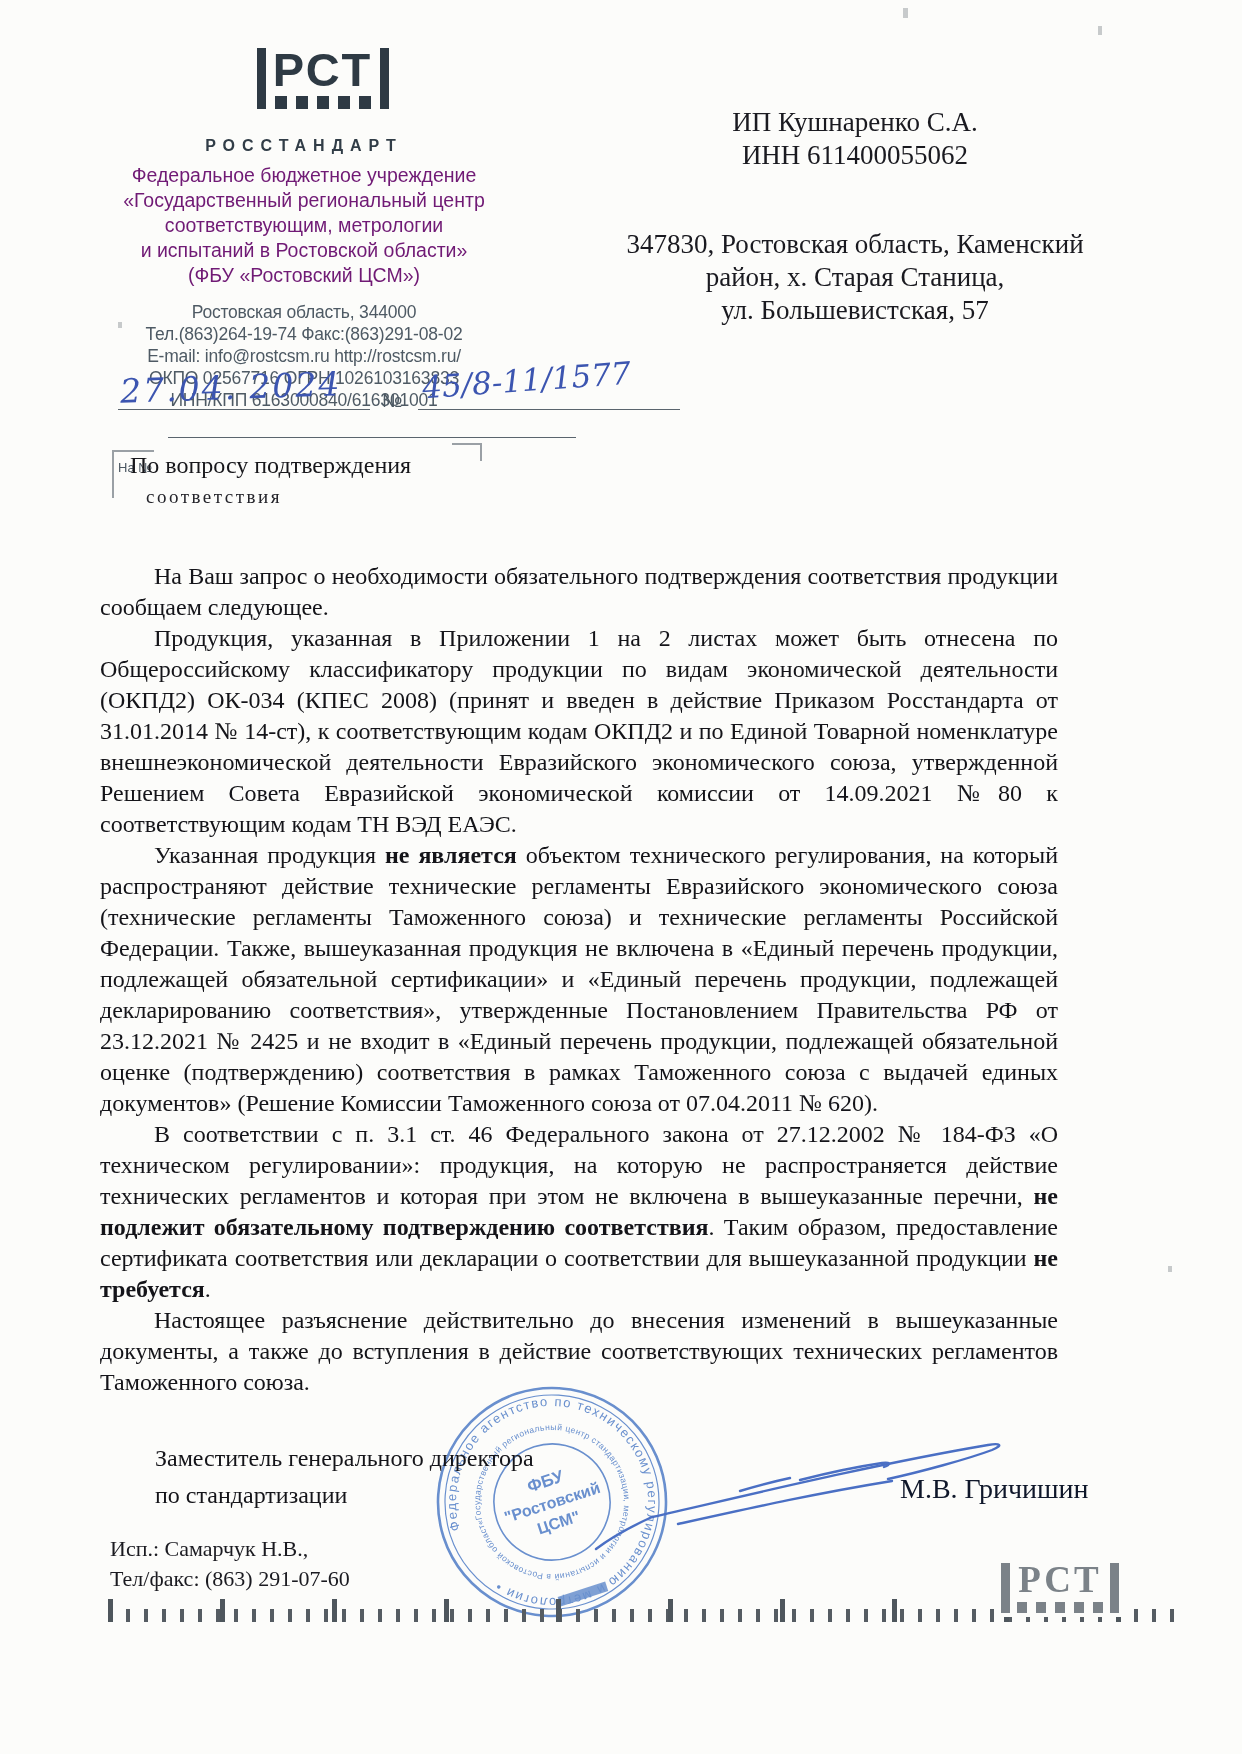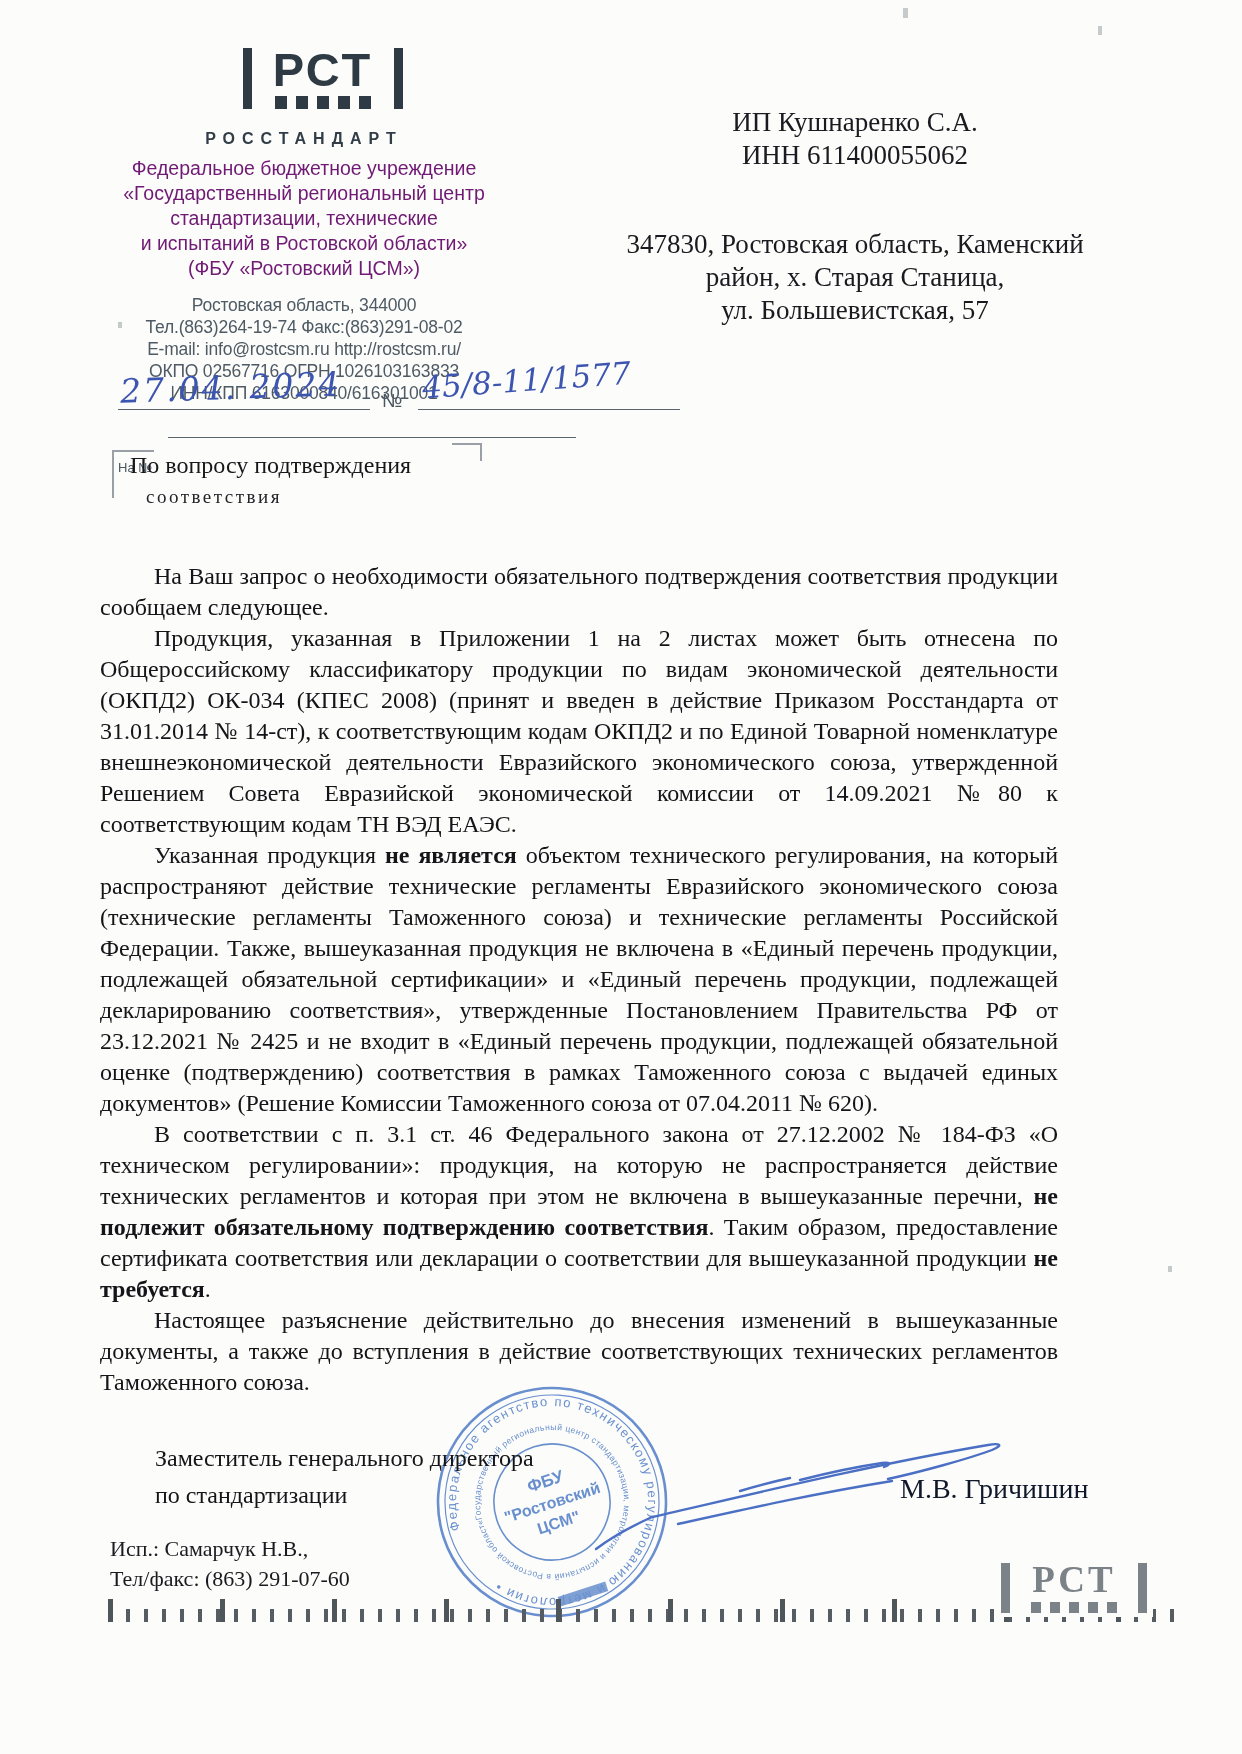--- a/index.html
+++ b/index.html
@@ -6,27 +6,27 @@
   .page{
     position:relative; width:1242px; height:1754px; margin:0 auto;
     background:#fcfcfa; overflow:hidden;
     font-family:"Liberation Serif", serif; color:#17171b;
   }
   
   .lh{
     position:absolute; left:85px; top:48px; width:438px; text-align:center;
     font-family:"Liberation Sans", sans-serif; color:#49555f;
   }
-  .logo{display:inline-flex; align-items:stretch; gap:21px; color:#2e3a44;}
+  .logo{display:inline-flex; align-items:stretch; gap:7px; color:#2e3a44;}
   .logo .vbar{width:9px; background:#2e3a44;}
   .logo .mid{display:flex; flex-direction:column; align-items:center;}
   .logo .letters{font-weight:bold; font-size:47px; line-height:0.92; letter-spacing:3px;}
   .logo .dashes{display:flex; gap:9px; margin-top:5px;}
   .logo .dash{width:12px; height:13px; background:#2e3a44;}
-  .agency{margin-top:17px; font-size:16px; font-weight:bold; letter-spacing:7px; color:#313d47;}
+  .agency{margin-top:24px; font-size:16px; font-weight:bold; letter-spacing:7px; color:#313d47;}
   .orgline{font-size:19.5px; line-height:25px; color:#701a75;}
   .org{margin-top:8px;}
   .contact{margin-top:13px;}
   .contactline{font-size:17.5px; line-height:22px; color:#4e5a64; letter-spacing:-0.2px;}
   
   .numrow{position:absolute; left:100px; top:368px; width:500px; height:50px;}
   .hw{font-family:"DejaVu Serif", serif; font-style:italic; color:#3c55b0;}
   .hw-date{position:absolute; left:20px; top:0px; font-size:33px; transform:rotate(-2deg); letter-spacing:2px; white-space:nowrap;}
   .uline1{position:absolute; left:18px; top:41px; width:252px; border-bottom:1.6px solid #5a646d;}
   .num-sign{position:absolute; left:282px; top:22px; font-family:"Liberation Sans", sans-serif; font-size:19px; color:#4b5761;}
@@ -87,21 +87,21 @@
             <div class="dash"></div>
             <div class="dash"></div>
         </div>
       </div>
       <div class="vbar"></div>
     </div>
     <div class="agency">РОССТАНДАРТ</div>
     <div class="org">
       <div class="orgline">Федеральное бюджетное учреждение</div>
       <div class="orgline">«Государственный региональный центр</div>
-      <div class="orgline">стандартизации, технические</div>
+      <div class="orgline">соответствующим, метрологии</div>
       <div class="orgline">и испытаний в Ростовской области»</div>
       <div class="orgline">(ФБУ «Ростовский ЦСМ»)</div>
     </div>
     <div class="contact">
       <div class="contactline">Ростовская область, 344000</div>
       <div class="contactline">Тел.(863)264-19-74 Факс:(863)291-08-02</div>
       <div class="contactline">E-mail: info@rostcsm.ru   http://rostcsm.ru/</div>
       <div class="contactline">ОКПО 02567716  ОГРН 1026103163833</div>
       <div class="contactline">ИНН/КПП 6163000840/616301001</div>
     </div>

